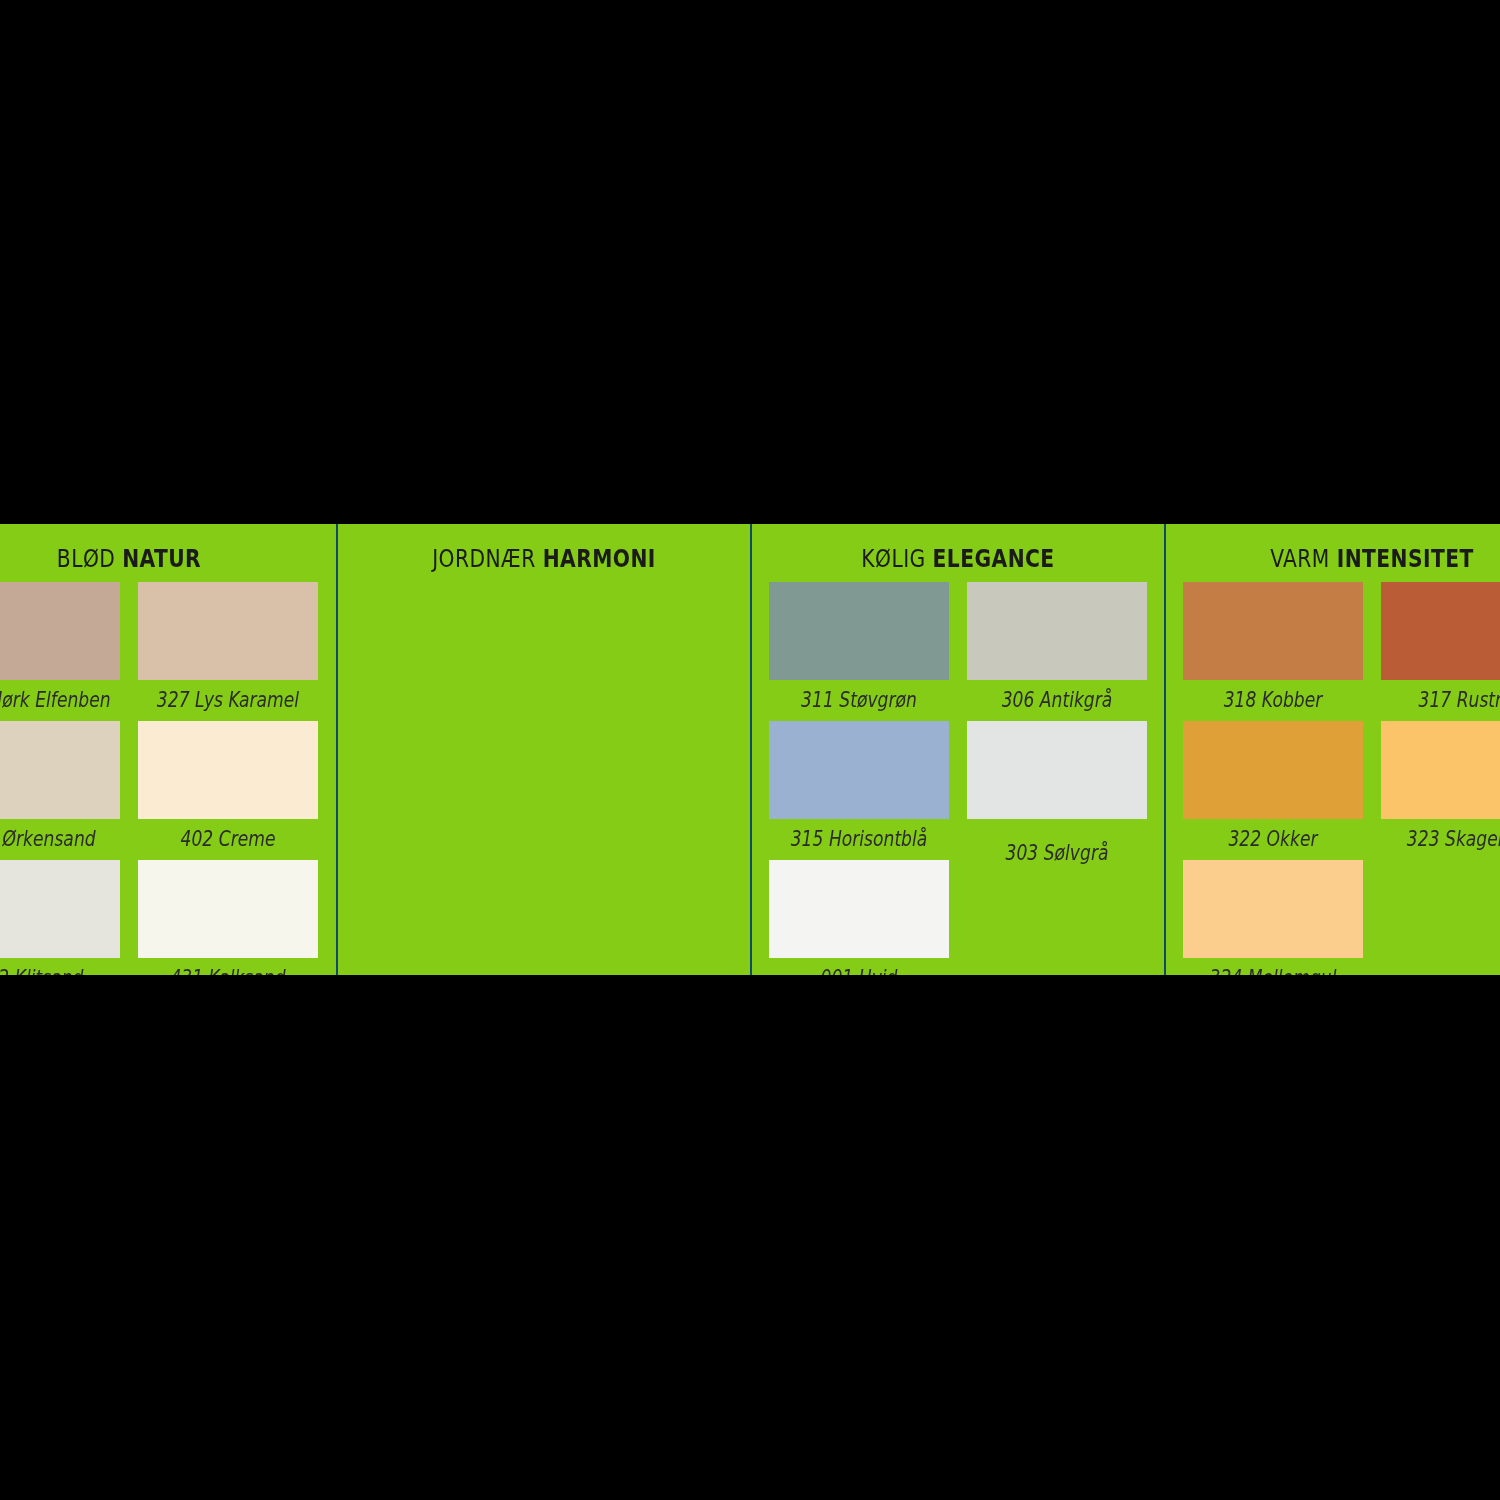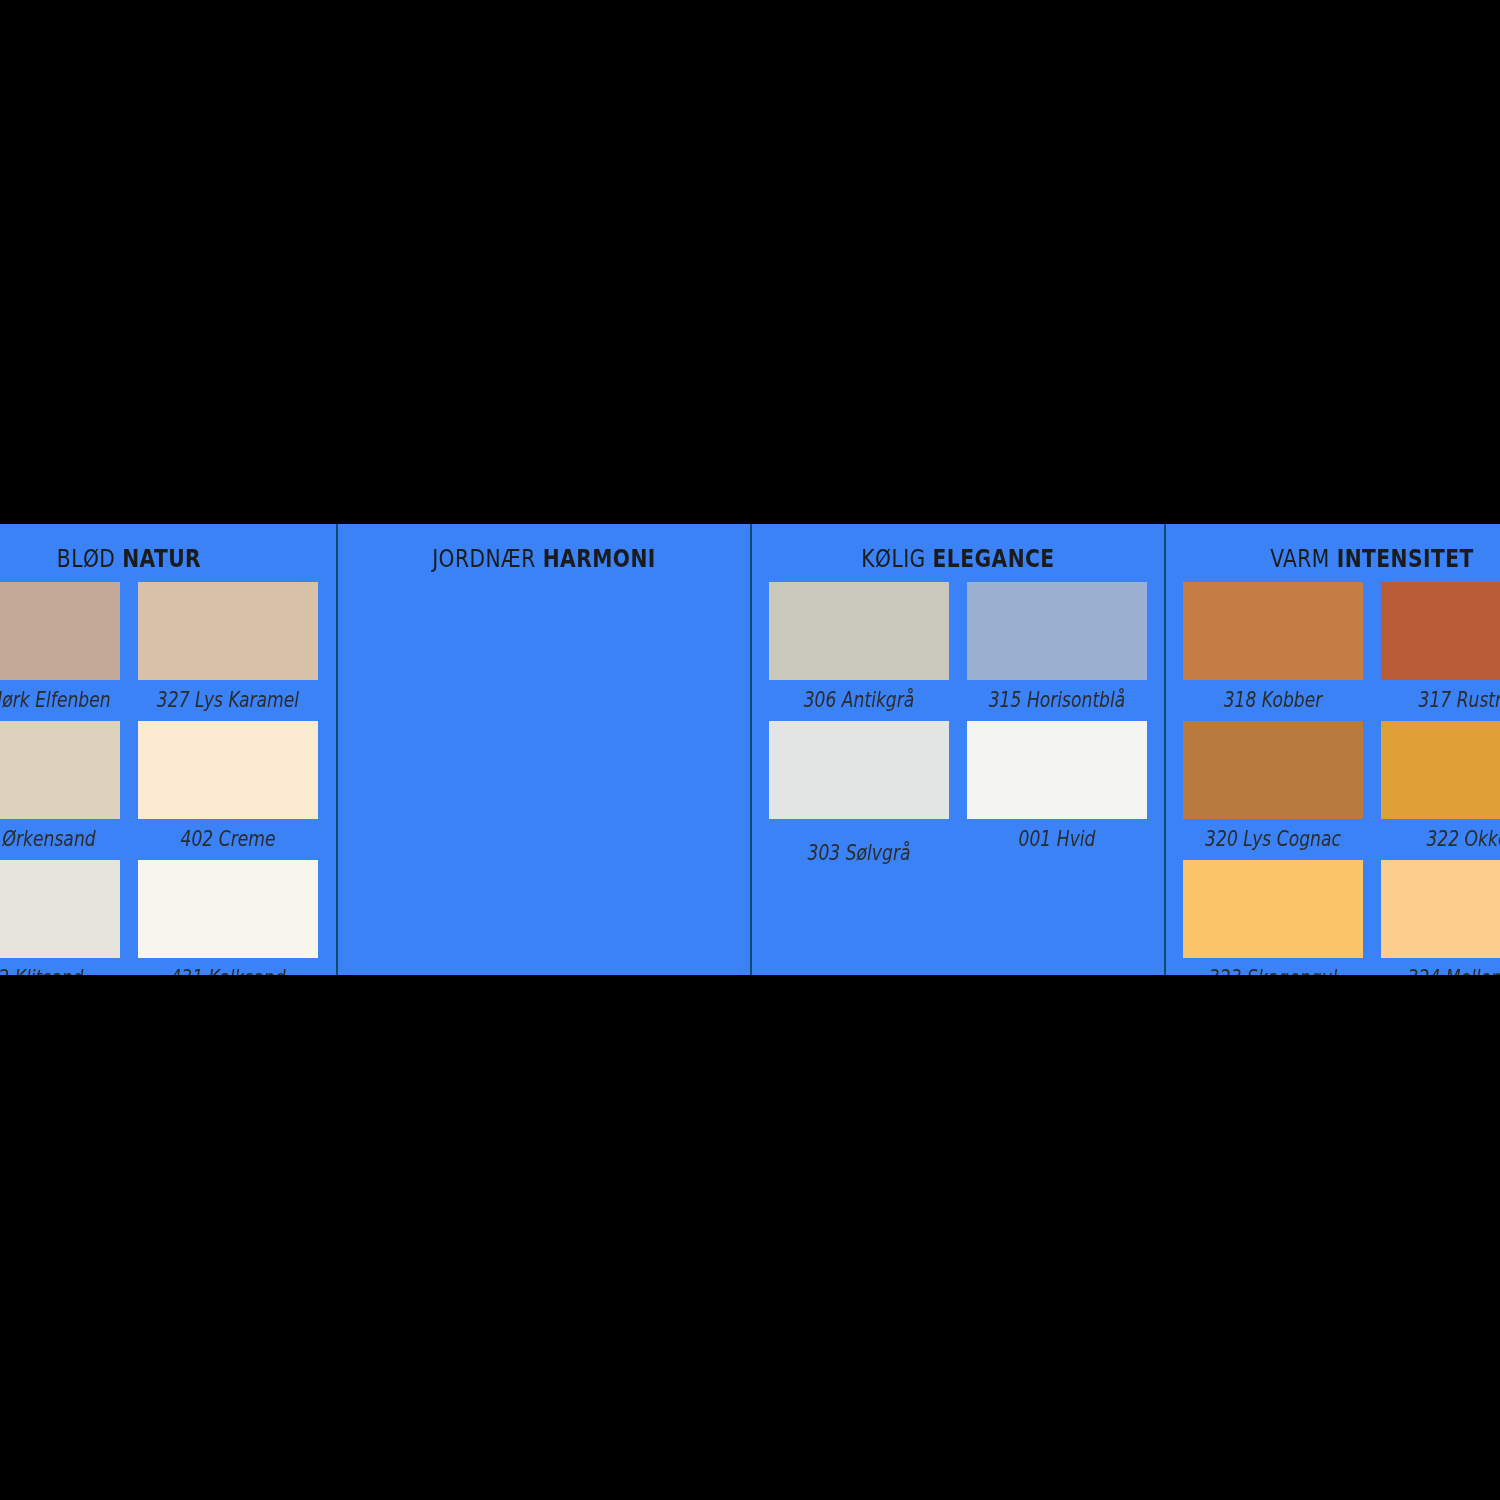--- a/index.html
+++ b/index.html
@@ -22,21 +22,21 @@
     height: 1500px;
     background: #000000;
   }
 
   #panel {
     position: absolute;
     left: 0;
     top: 524px;
     width: 1500px;
     height: 451px;
-    background: #3b82f6;
+    background: #84cc16;
     overflow: hidden;
   }
 
   
   #columns {
     position: absolute;
     left: -78px;            
     top: 0;
     width: 1656px;
     height: 451px;
@@ -160,20 +160,24 @@
             </div>
           </div>
         </div>
         <div class="category">
           <div class="cat-title"><span class="light">JORDNÆR</span> <span class="bold">HARMONI</span></div>
         </div>
         <div class="category">
           <div class="cat-title"><span class="light">KØLIG</span> <span class="bold">ELEGANCE</span></div>
           <div class="swatch-grid">
             <div class="swatch-cell">
+              <div class="chip" style="background: rgb(128, 154, 147);"></div>
+              <div class="chip-label">311 Støvgrøn</div>
+            </div>
+            <div class="swatch-cell">
               <div class="chip" style="background: rgb(200, 200, 188);"></div>
               <div class="chip-label">306 Antikgrå</div>
             </div>
             <div class="swatch-cell">
               <div class="chip" style="background: rgb(154, 177, 210);"></div>
               <div class="chip-label">315 Horisontblå</div>
             </div>
             <div class="swatch-cell nudge-down">
               <div class="chip" style="background: rgb(227, 229, 228);"></div>
               <div class="chip-label">303 Sølvgrå</div>
@@ -189,24 +193,20 @@
           <div class="swatch-grid">
             <div class="swatch-cell">
               <div class="chip" style="background: rgb(196, 125, 69);"></div>
               <div class="chip-label">318 Kobber</div>
             </div>
             <div class="swatch-cell">
               <div class="chip" style="background: rgb(186, 92, 53);"></div>
               <div class="chip-label">317 Rustrød</div>
             </div>
             <div class="swatch-cell">
-              <div class="chip" style="background: rgb(184, 123, 61);"></div>
-              <div class="chip-label">320 Lys Cognac</div>
-            </div>
-            <div class="swatch-cell">
               <div class="chip" style="background: rgb(224, 160, 56);"></div>
               <div class="chip-label">322 Okker</div>
             </div>
             <div class="swatch-cell">
               <div class="chip" style="background: rgb(252, 196, 104);"></div>
               <div class="chip-label">323 Skagengul</div>
             </div>
             <div class="swatch-cell">
               <div class="chip" style="background: rgb(252, 206, 142);"></div>
               <div class="chip-label">324 Mellemgul</div>

